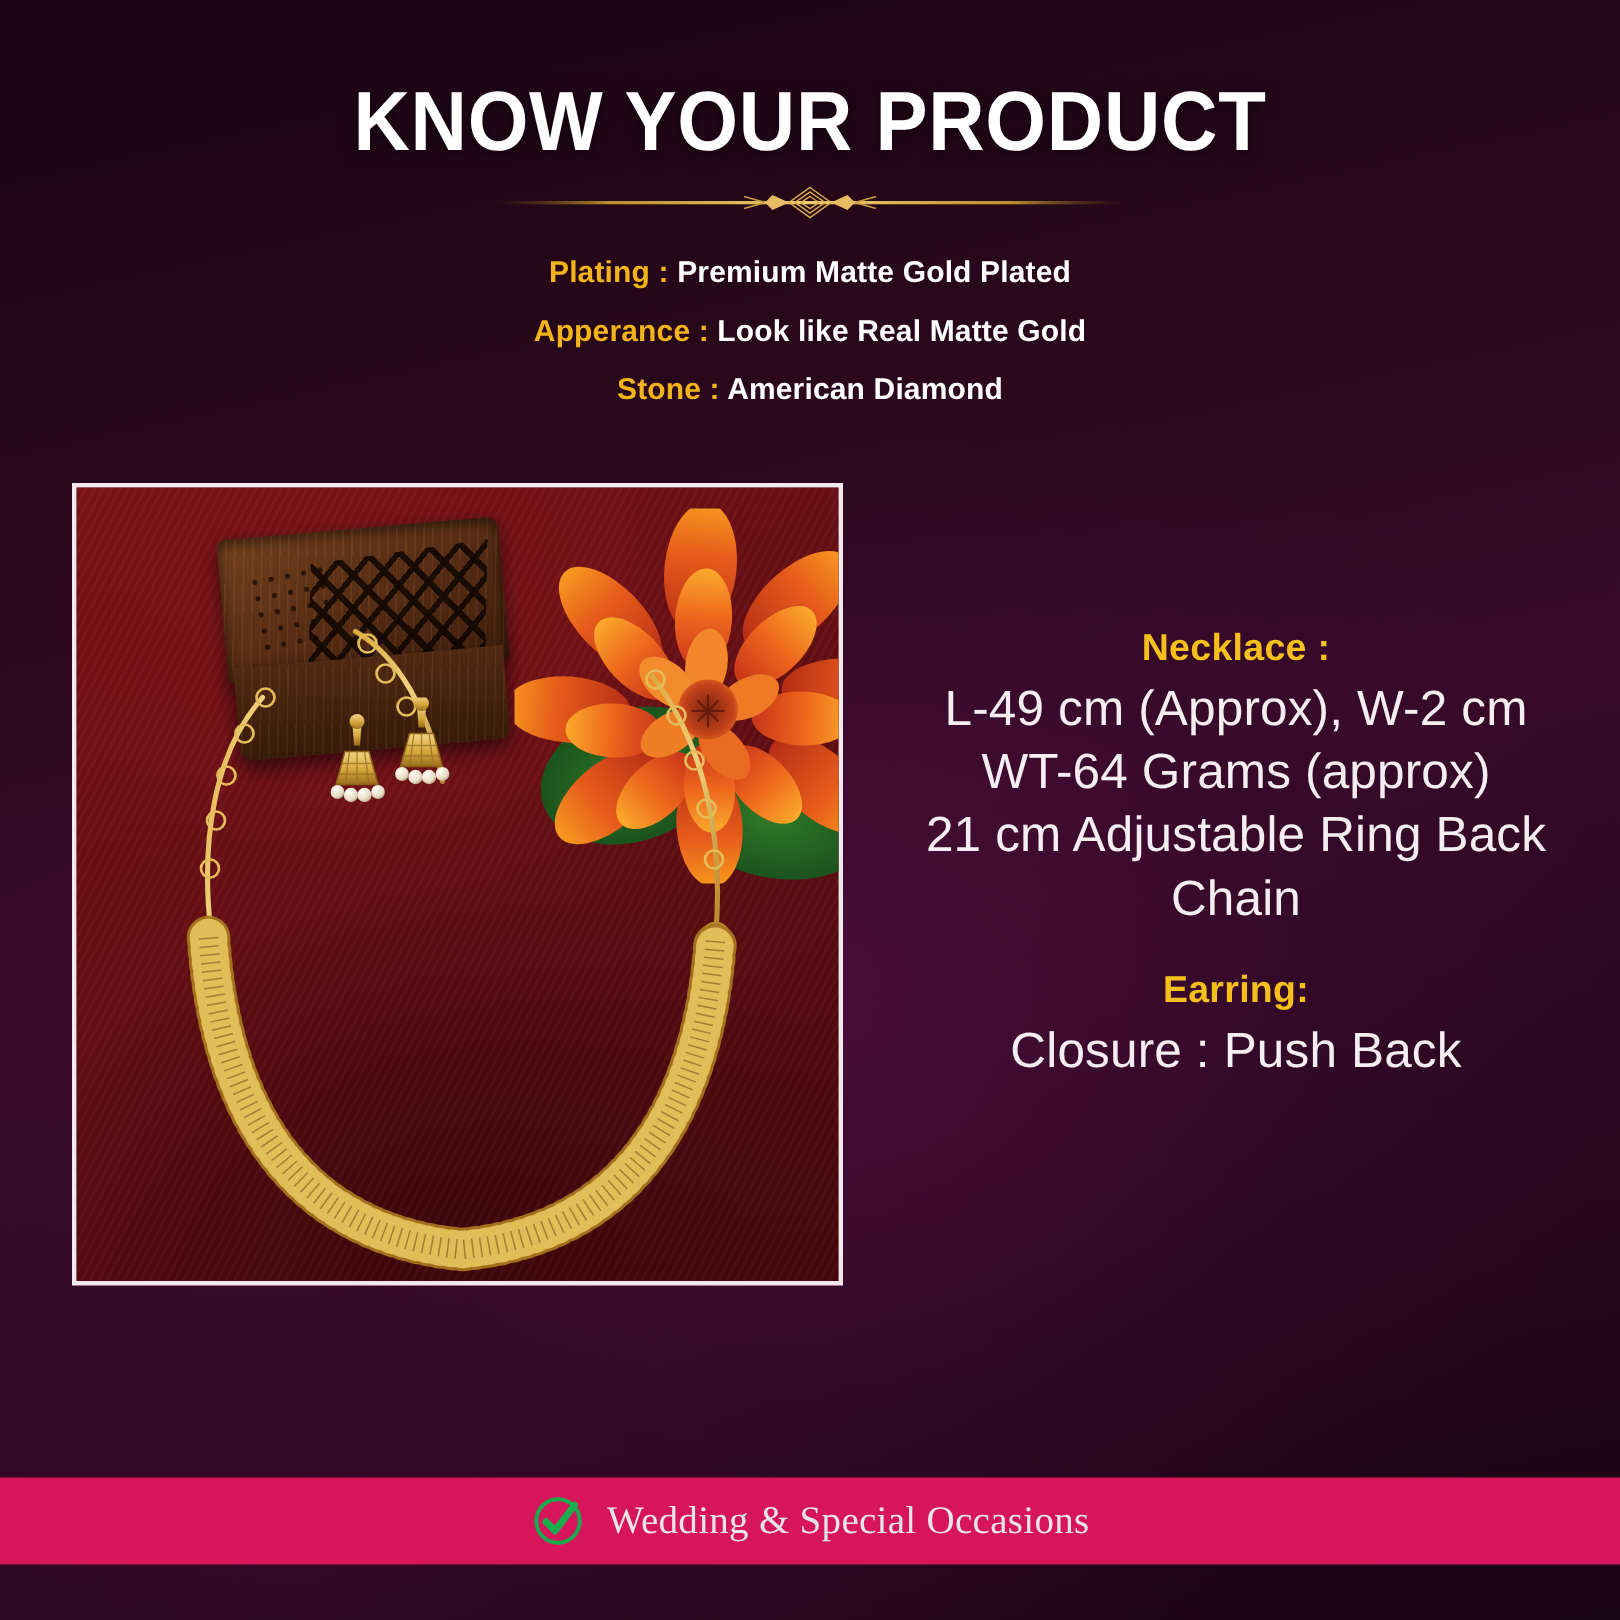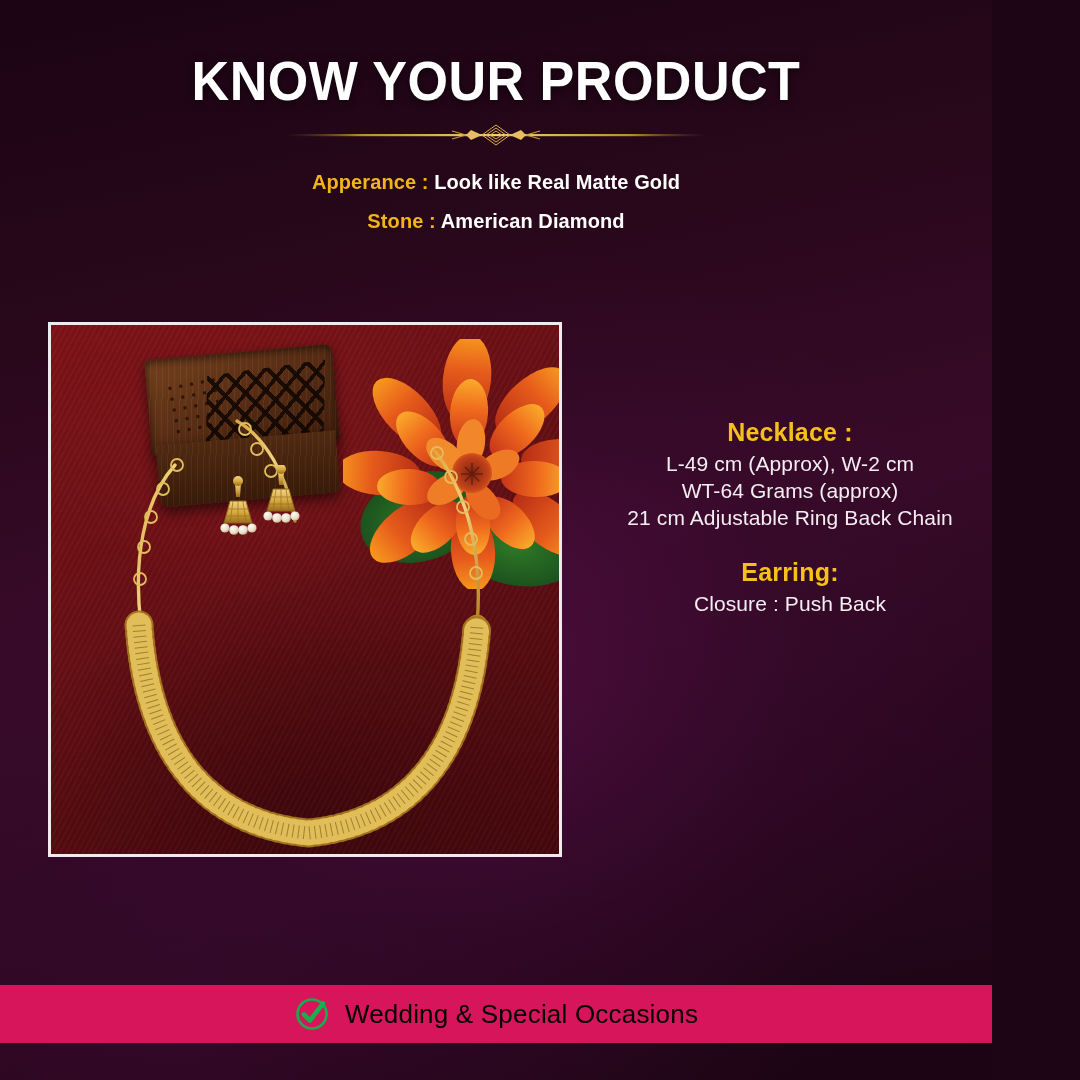--- a/index.html
+++ b/index.html
@@ -2,21 +2,21 @@
 <html><head>
 <meta charset="utf-8">
 <style>
   html,body{margin:0;padding:0;}
   body{
     width:1080px;height:1080px;overflow:hidden;
     font-family:"Liberation Sans", sans-serif;
     background:#1d0516;
   }
   .canvas{
-    position:relative;width:992px;height:1080px;overflow:hidden;
+    position:relative;width:1080px;height:1080px;overflow:hidden;
     background:
       radial-gradient(ellipse 70% 55% at 50% 62%, rgba(92,16,74,.55) 0%, rgba(62,10,50,.25) 45%, rgba(30,6,24,0) 72%),
       radial-gradient(ellipse 90% 70% at 18% 95%, rgba(70,12,56,.40) 0%, rgba(30,6,24,0) 70%),
       linear-gradient(168deg,#1c0414 0%, #260719 22%, #370a28 50%, #2a0720 74%, #1b0413 100%);
   }
 
   
   .title{
     position:absolute;left:0;right:0;top:48px;
     text-align:center;color:#ffffff;
@@ -102,43 +102,43 @@
   .lotus{position:absolute;right:-34px;top:14px;width:250px;height:250px;}
 
   
   .necklace{position:absolute;left:0;top:0;width:514px;height:535px;}
 
   
   .earrings{position:absolute;left:160px;top:140px;width:120px;height:120px;}
 
   
   .rightcol{
-    position:absolute;left:551px;top:418px;width:478px;
+    position:absolute;left:585px;top:418px;width:478px;
     text-align:center;color:#f3eef3;
   }
   .rc-head{
     font-size:25px;font-weight:700;color:#f5c01c;margin-bottom:4px;
     letter-spacing:.2px;
   }
   .rc-line{
-    font-size:21px;font-weight:400;color:#f4edf2;line-height:1.28;
+    font-size:33px;font-weight:400;color:#f4edf2;line-height:1.28;
     letter-spacing:.1px;
   }
   .rc-gap{height:26px;}
 
   
   .footer{
     position:absolute;left:0;right:0;top:985px;height:58px;
     background:#d6155b;
     display:flex;align-items:center;justify-content:center;gap:15px;
   }
   .check-icon{width:36px;height:36px;flex:0 0 auto;display:block;}
   .footer-text{
-    color:#000000;font-size:26px;font-weight:400;letter-spacing:.2px;
-    font-family:Liberation Sans, sans-serif;
+    color:#e5e5e5;font-size:26px;font-weight:400;letter-spacing:.2px;
+    font-family:Liberation Serif, serif;
     text-align:center;
   }
 </style>
 </head>
 <body>
 
 <div class="canvas">
 
   <div class="title">KNOW YOUR PRODUCT</div>
 
@@ -168,20 +168,24 @@
         <path d="M180 15 L166 11"></path>
           <path d="M180 15 L166 19"></path>
         <path d="M240 15 L254 11"></path>
           <path d="M240 15 L254 19"></path>
       </g>
     </svg>
   </div>
 
   <div class="specs">
     <div class="spec-line">
+      <span class="spec-key">Plating :</span>
+      <span class="spec-val">Premium Matte Gold Plated</span>
+    </div>
+    <div class="spec-line">
       <span class="spec-key">Apperance :</span>
       <span class="spec-val">Look like Real Matte Gold</span>
     </div>
     <div class="spec-line">
       <span class="spec-key">Stone :</span>
       <span class="spec-val">American Diamond</span>
     </div>
   </div>
 
   <div class="photo-frame">

